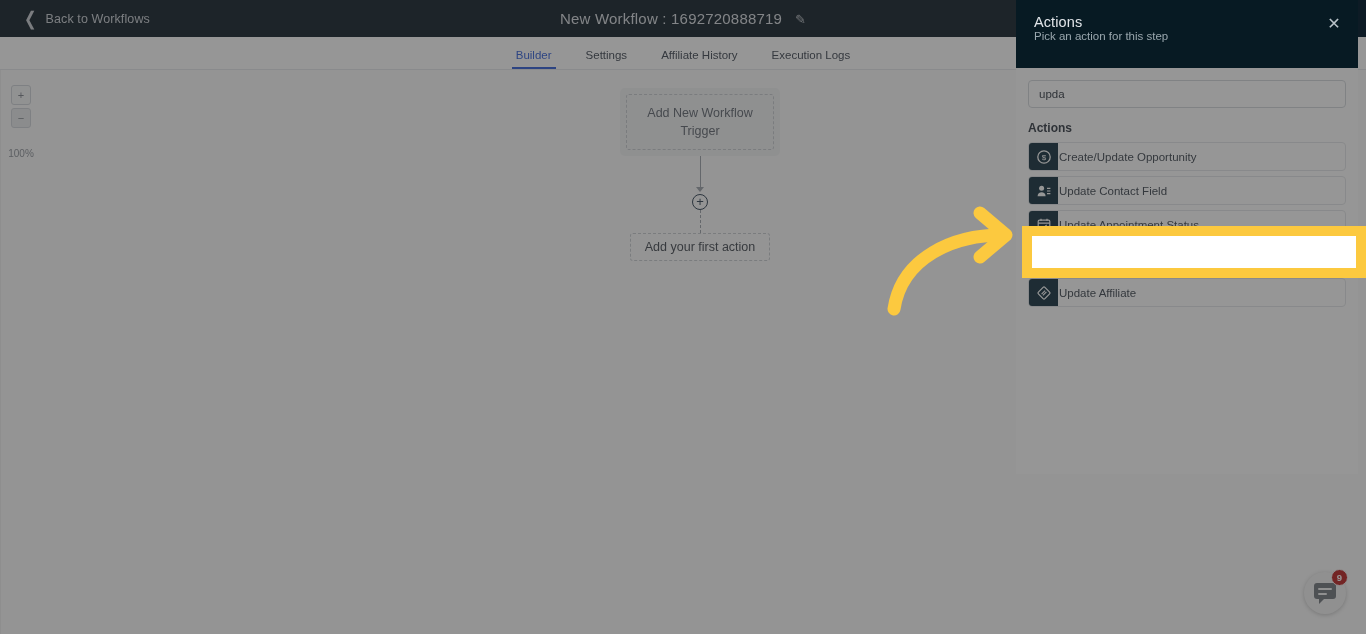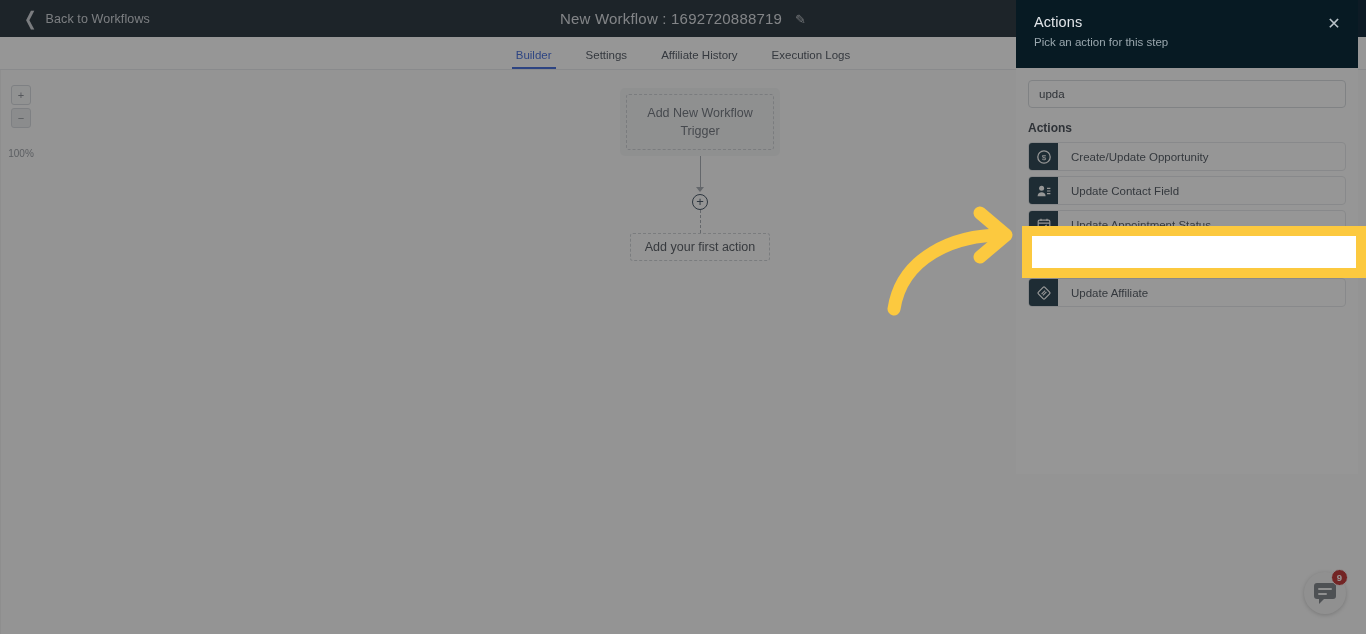--- a/index.html
+++ b/index.html
@@ -304,21 +304,21 @@
     background: #071a23;
     padding: 14px 18px 0 18px;
   }
   .panel-title {
     color: #e2e6ea;
     font-size: 14.5px;
     font-weight: normal;
     letter-spacing: .1px;
   }
   .panel-sub {
-    margin-top: 6px;
+    margin-top: 0;
     color: #9aa7ae;
     font-size: 11.5px;
   }
   .panel-close {
     position: absolute;
     right: 16px; top: 16px;
     width: 16px; height: 16px;
     color: #b9c2c8;
     font-size: 16px;
     line-height: 15px;
@@ -379,21 +379,21 @@
   .action-icon {
     width: 29px; height: 29px;
     min-width: 29px;
     background: #0e2a3a;
     display: flex;
     align-items: center;
     justify-content: center;
   }
   .action-icon svg { display: block; }
   .action-label {
-    padding-left: 13px;
+    padding-left: 1px;
     font-size: 11.5px;
     color: #3b434d;
     white-space: nowrap;
   }
 
   
   .action-item.highlighted {
     position: relative;
     z-index: 22;
   }

